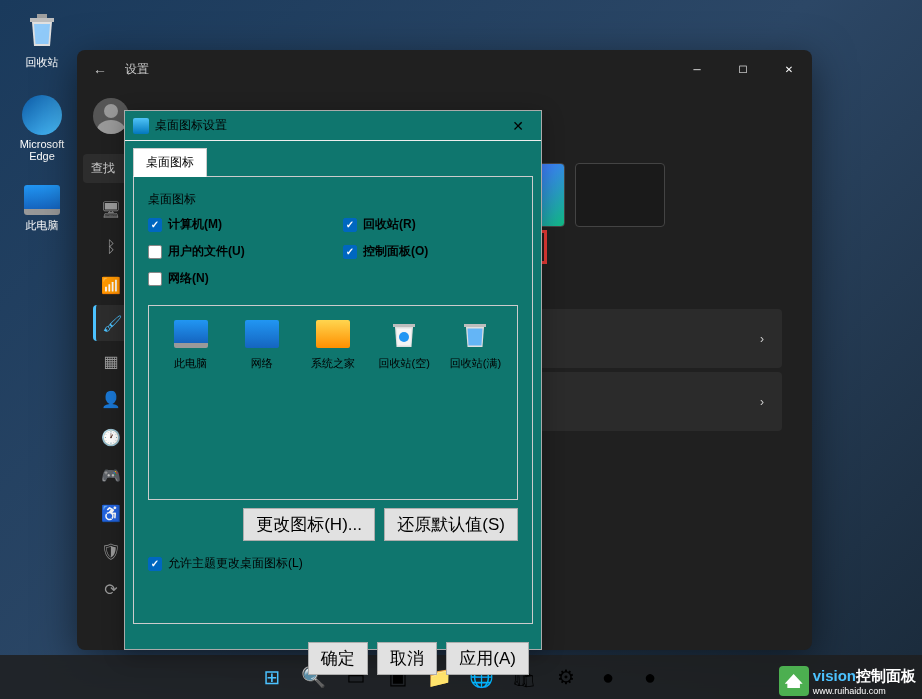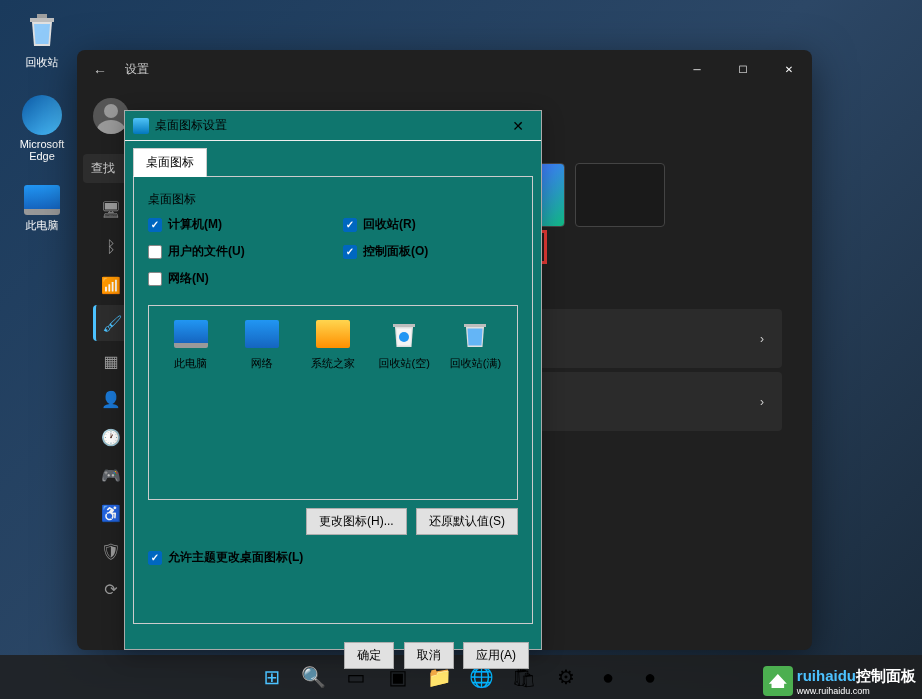--- a/index.html
+++ b/index.html
@@ -68,22 +68,22 @@
     .icon-preview { border: 1px solid #ccc; height: 195px; padding: 10px; display: flex; gap: 8px; align-items: flex-start; }
     .preview-item { width: 66px; text-align: center; font-size: 11px; cursor: pointer; }
     .preview-icon { width: 36px; height: 36px; margin: 0 auto 4px; display: flex; align-items: center; justify-content: center; }
     .pi-pc { background: linear-gradient(#2196f3,#1565c0); border-radius: 2px; height: 28px; width: 34px; border-bottom: 5px solid #999; }
     .pi-folder { background: linear-gradient(#ffd54f,#ff8f00); border-radius: 2px; height: 28px; width: 34px; }
     .pi-net { background: linear-gradient(#2196f3,#1565c0); border-radius: 2px; height: 28px; width: 34px; position: relative; }
     .pi-bin { position: relative; }
     .pi-bin svg { width: 34px; height: 34px; }
     
     .icon-buttons { text-align: right; margin-top: 8px; }
-    .dlg-btn { padding: 4px 12px; border: 1px solid #adadad; background: #e1e1e1; cursor: pointer; font-size: 12px; margin-left: 6px; }
-    .allow-theme { display: flex; align-items: center; gap: 6px; margin-top: 14px; font-weight: bold; }
+    .dlg-btn { padding: 4px 12px; border: 1px solid #adadad; background: #e1e1e1; cursor: pointer; font-size: 17px; margin-left: 6px; }
+    .allow-theme { display: flex; align-items: center; gap: 6px; margin-top: 14px; }
     .dialog-footer { padding: 10px 12px; text-align: right; }
     
     
     .taskbar { position: absolute; bottom: 0; left: 0; right: 0; height: 44px; background: rgba(30,30,30,0.85); backdrop-filter: blur(20px); display: flex; align-items: center; justify-content: center; gap: 6px; }
     .tb-icon { width: 36px; height: 36px; display: flex; align-items: center; justify-content: center; border-radius: 4px; cursor: pointer; font-size: 20px; }
     .start-icon { color: #4cc2ff; }
     
     
     .watermark { position: absolute; bottom: 3px; right: 6px; display: flex; align-items: center; gap: 4px; color: white; font-size: 15px; font-weight: bold; z-index: 20; }
     .watermark-icon { width: 30px; height: 30px; background: #4caf50; border-radius: 4px; display: flex; align-items: center; justify-content: center; position: relative; }
@@ -277,16 +277,16 @@
   <div class="tb-icon">🌐</div>
   <div class="tb-icon">🛍</div>
   <div class="tb-icon">⚙</div>
   <div class="tb-icon">●</div>
   <div class="tb-icon">●</div>
 </div>
 
 <div class="watermark">
   <div class="watermark-icon"></div>
   <div>
-    <span><span class="watermark-brand">ruihaidu</span><span>控制面板</span></span>
+    <span><span class="watermark-brand">vision</span><span>控制面板</span></span>
     <span class="watermark-sub">www.ruihaidu.com</span>
   </div>
 </div>
 
 </body></html>

